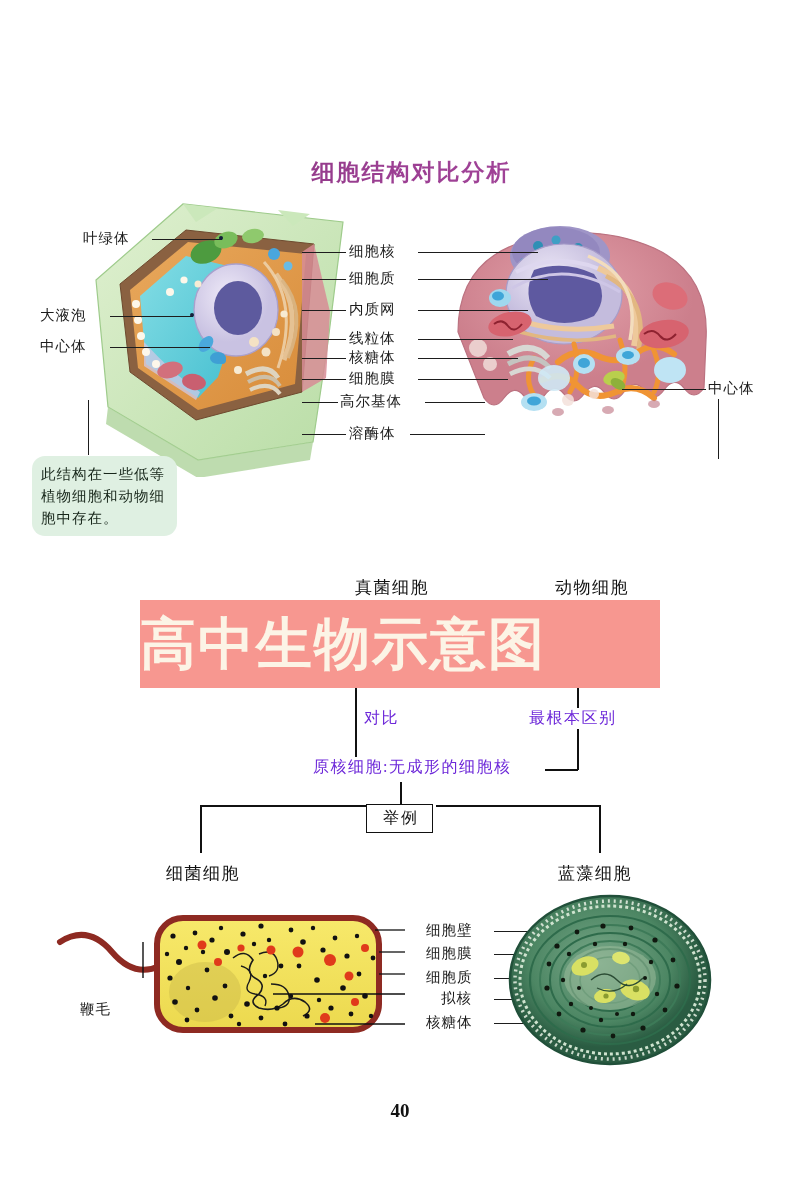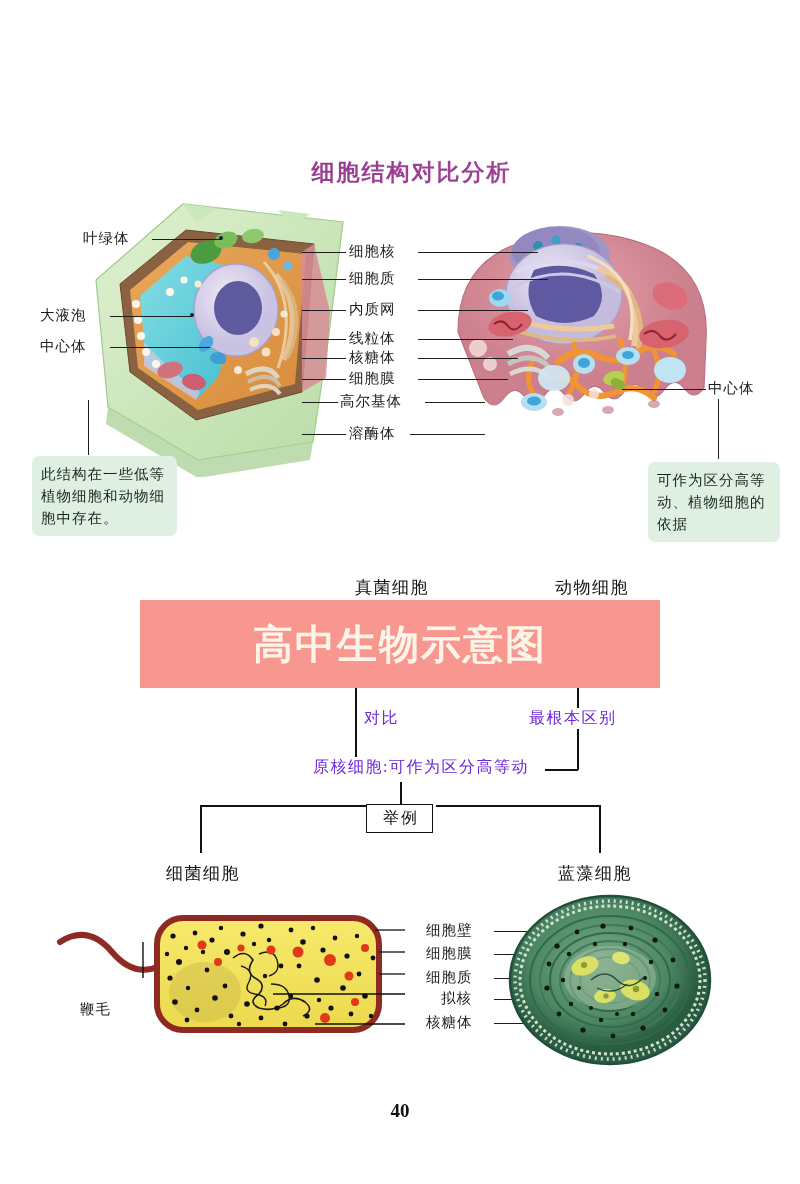--- a/index.html
+++ b/index.html
@@ -32,36 +32,36 @@
     position:absolute; font-size:14.5px; color:#1b1b1b; white-space:nowrap;
     font-family:"Liberation Serif","DejaVu Serif",serif; letter-spacing:1px;
   }
   .lead { position:absolute; background:#1d1d1d; }
   .lead.h { height:1.3px; }
   .lead.v { width:1.3px; }
   .dot { position:absolute; width:4px; height:4px; border-radius:50%; background:#14203a; }
 
   
   .note {
-    position:absolute; background:#dff0e2; border-radius:7px;
+    position:absolute; background:#dff0e2; border-radius:13px;
     font-size:14.5px; line-height:22px; color:#17261a; padding:7px 9px;
     font-family:"Liberation Serif","DejaVu Serif",serif; letter-spacing:1px;
   }
 
   
   .illus { position:absolute; }
 
   
   .banner {
     position:absolute; left:140px; top:600px; width:520px; height:88px;
     background:#f79790;
   }
   .banner span {
-    display:block; width:100%; text-align:center; line-height:88px;
-    font-size:40px; font-weight:bold; letter-spacing:2px; color:#fcf4e6;
+    display:block; width:100%; text-align:left; line-height:88px;
+    font-size:56px; font-weight:bold; letter-spacing:2px; color:#fcf4e6;
     font-family:"Liberation Sans","DejaVu Sans",sans-serif;
   }
 
   
   .fl { position:absolute; background:#111; }
   .fl.h { height:1.6px; }
   .fl.v { width:1.6px; }
   .boxed {
     position:absolute; border:1.6px solid #111; background:#fff;
     font-size:16px; padding:3px 13px; color:#111; letter-spacing:2px;
@@ -289,38 +289,37 @@
 
   <div class="lbl" style="left:349px; top:424px;">溶酶体</div>
   <div class="lead h" style="left:302px; top:434px; width:44px;"></div>
   <div class="lead h" style="left:410px; top:434px; width:75px;"></div>
 
   <div class="lbl" style="left:708px; top:379px;">中心体</div>
   <div class="lead h" style="left:622px; top:389px; width:84px;"></div>
   <div class="lead v" style="left:718px; top:399px; height:60px;"></div>
 
   <div class="note" style="left:32px; top:456px; width:145px;">此结构在一些低等植物细胞和动物细胞中存在。</div>
-  <div class="note" style="left:648px; top:462px; width:132px;">可作为区分高等动、植物细胞的依据</div>
 
   <div class="cell-type" style="left:163px; top:597px;margin-top:24px;">植物细胞</div>
   <div class="cell-type" style="left:355px; top:576px;">真菌细胞</div>
   <div class="cell-type" style="left:555px; top:576px;">动物细胞</div>
 
   <div class="banner">
     <span>高中生物示意图</span>
   </div>
 
   <div class="fl v" style="left:355px; top:688px; height:80px;"></div>
   <div class="flow-lbl" style="left:362px; top:708px;">对比</div>
 
   <div class="fl v" style="left:577px; top:688px; height:82px;"></div>
   <div class="flow-lbl" style="left:527px; top:708px;">最根本区别</div>
   <div class="fl h" style="left:545px; top:769px; width:33px;"></div>
 
-  <div class="flow-lbl" style="left:311px; top:757px;">原核细胞:可作为区分高等动</div>
+  <div class="flow-lbl" style="left:311px; top:757px;">原核细胞:无成形的细胞核</div>
 
   <div class="fl v" style="left:400px; top:782px; height:22px;"></div>
   <div class="boxed" style="left:366px; top:804px;padding-left:16px;">举例</div>
 
   <div class="fl h" style="left:200px; top:805px; width:166px;"></div>
   <div class="fl h" style="left:436px; top:805px; width:164px;"></div>
   <div class="fl v" style="left:200px; top:805px; height:48px;"></div>
   <div class="fl v" style="left:599px; top:805px; height:48px;"></div>
 
   <div class="cell-type" style="left:166px; top:862px;">细菌细胞</div>

